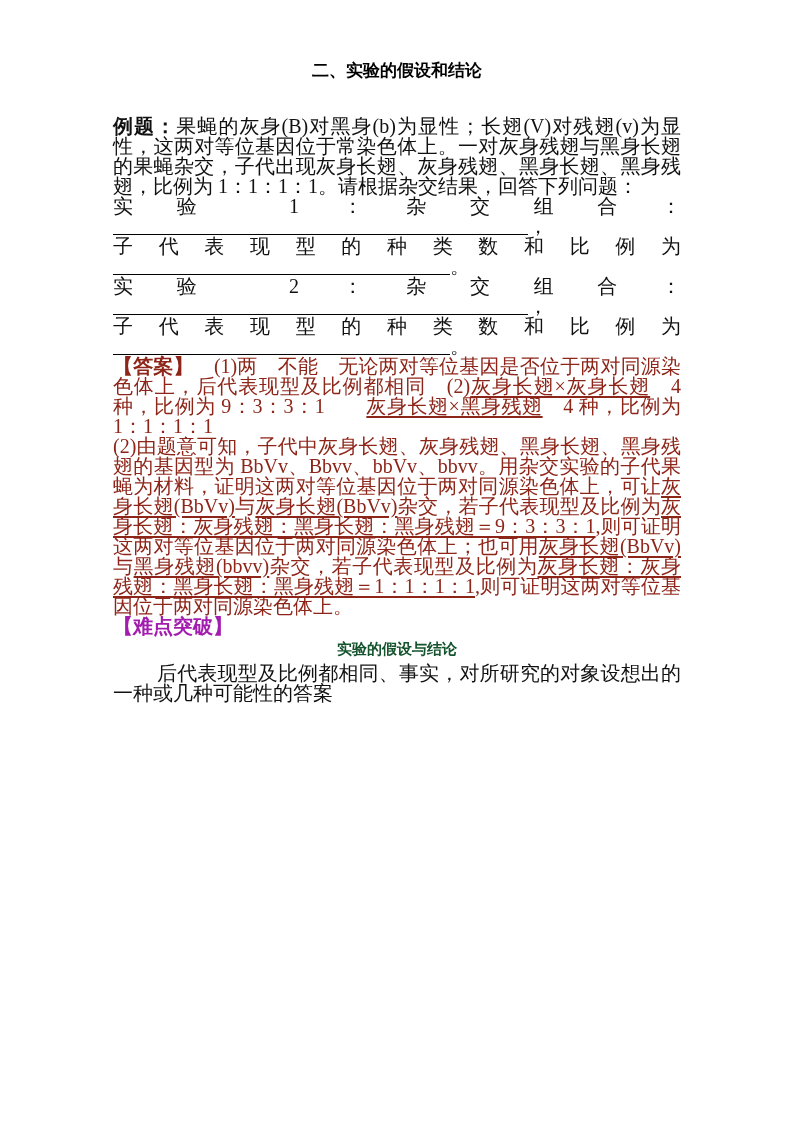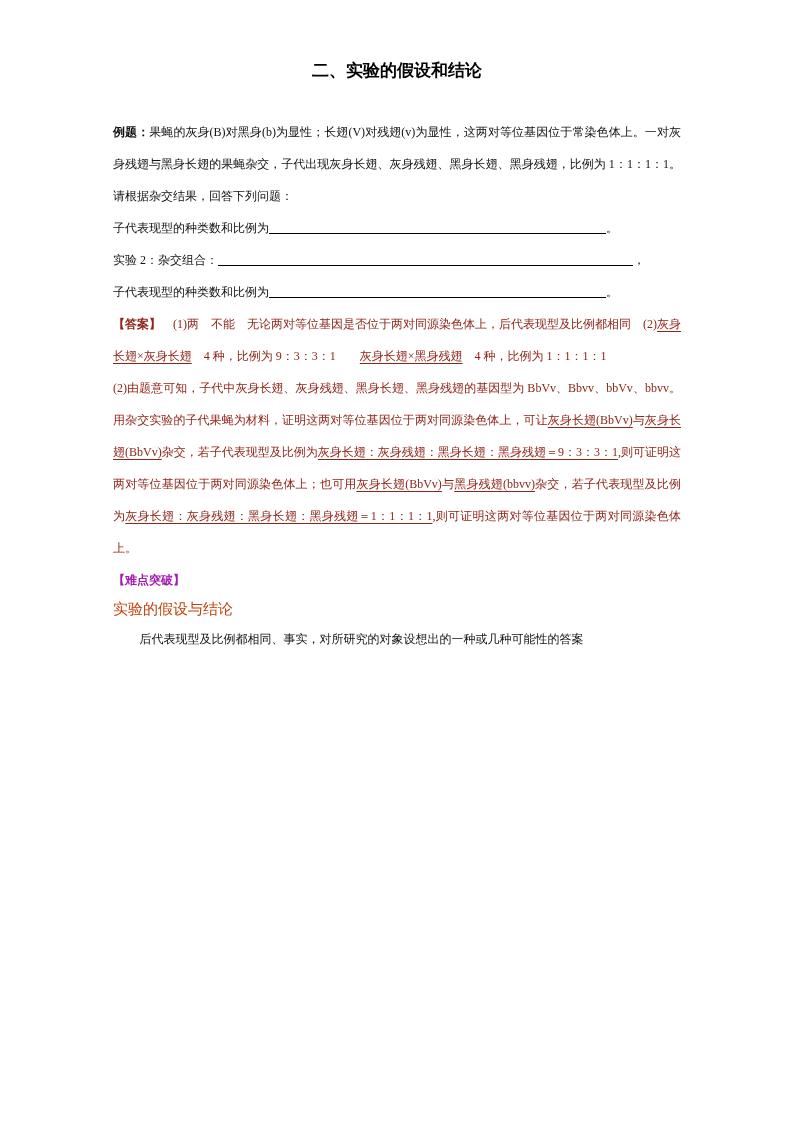--- a/index.html
+++ b/index.html
@@ -22,22 +22,22 @@
   .doc-title {
     margin: 0 0 34px 0;
     text-align: center;
     font-size: 17px;
     font-weight: bold;
     line-height: 22px;
     color: #000000;
   }
   p.body {
     margin: 0;
-    font-size: 12px;
-    line-height: 32px;
+    font-size: 20px;
+    line-height: 20px;
     text-align: justify;
     word-break: break-all;
   }
   .red  { color: #8e2519; }
   .red b { font-weight: bold; }
   u {
     text-decoration: underline;
     text-underline-offset: 3px;
   }
   .blank {
@@ -54,38 +54,40 @@
   .answer-para   { margin-top: 7px; font-family: Liberation Serif, serif; }
   .analysis-para { margin-top: 7px; }
   .breakthrough-label {
     margin-top: 95px;
     font-size: 15px;
     font-weight: bold;
     color: #a21caf;
   }
   .section-heading {
     margin: 0;
+    text-align: center;
     font-size: 15px;
-    font-weight: normal;
+    font-weight: bold;
     line-height: 26.5px;
-    color: #c2410c;
+    color: #14532d;
   }
   .indent-para { text-indent: 2.2em; }
 </style>
 </head>
 <body>
 
 <div class="page">
 
   <h1 class="doc-title">二、实验的假设和结论</h1>
 
   <p class="body"><b>例题：</b><span>果蝇的灰身(B)对黑身(b)为显性；长翅(V)对残翅(v)为显性，这两对等位基因位于常染色体上。一对灰身残翅与黑身长翅的果蝇杂交，子代出现灰身长翅、灰身残翅、黑身长翅、黑身残翅，比例为 1：1：1：1。请根据杂交结果，回答下列问题：</span></p>
 
 
 
+  <p class="body"><span>实验 1：杂交组合：</span><span class="blank w415"></span><span>，</span></p>
 
   <p class="body"><span>子代表现型的种类数和比例为</span><span class="blank w337"></span><span>。</span></p>
 
   <p class="body"><span>实验 2：杂交组合：</span><span class="blank w415"></span><span>，</span></p>
 
   <p class="body"><span>子代表现型的种类数和比例为</span><span class="blank w337"></span><span>。</span></p>
 
   <p class="body red answer-para"><b>【答案】</b><span>　(1)两　不能　无论两对等位基因是否位于两对同源染色体上，后代表现型及比例都相同　(2)</span><u>灰身长翅×灰身长翅</u><span>　4 种，比例为 9：3：3：1　　</span><u>灰身长翅×黑身残翅</u><span>　4 种，比例为 1：1：1：1</span></p>
 
 

